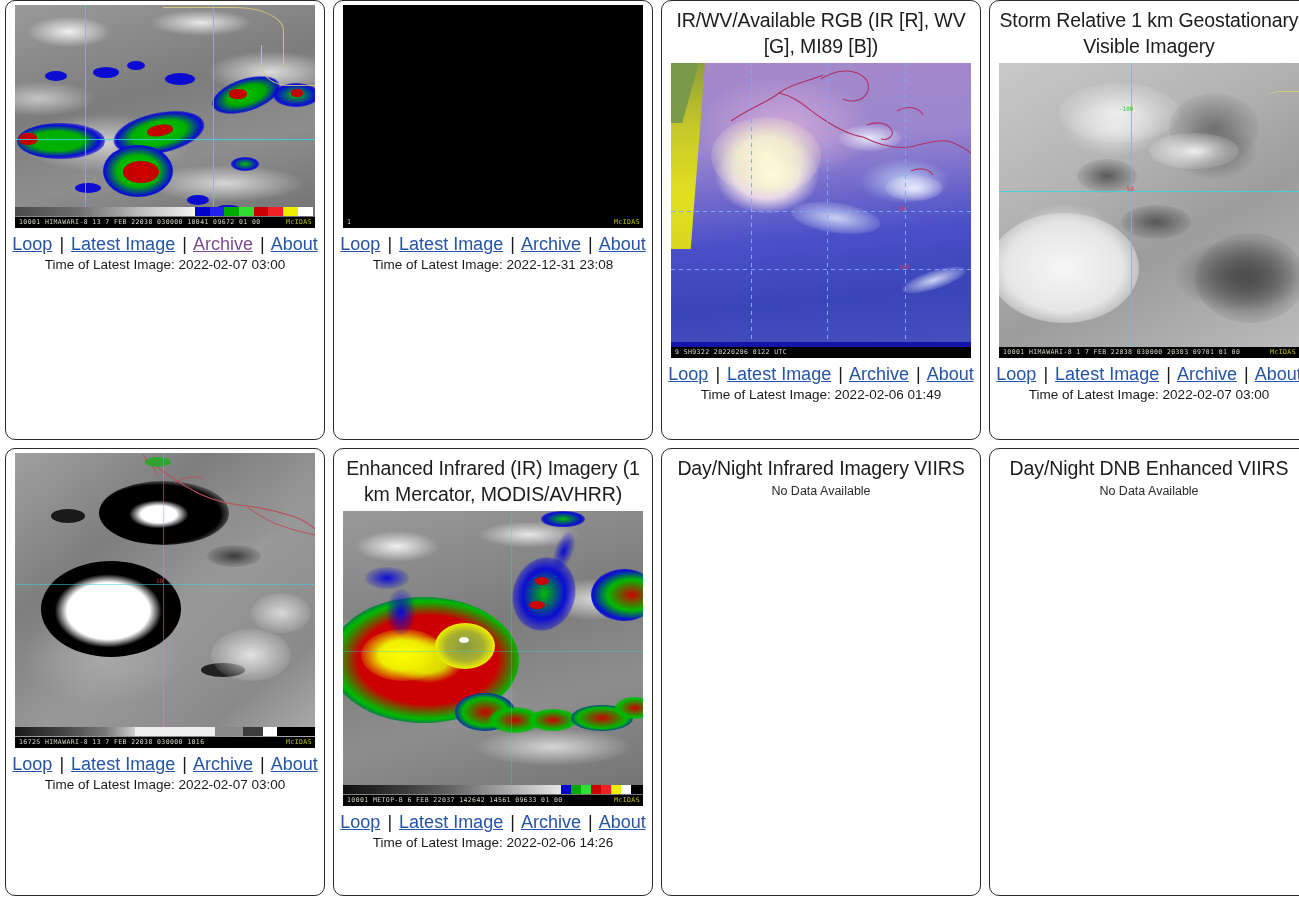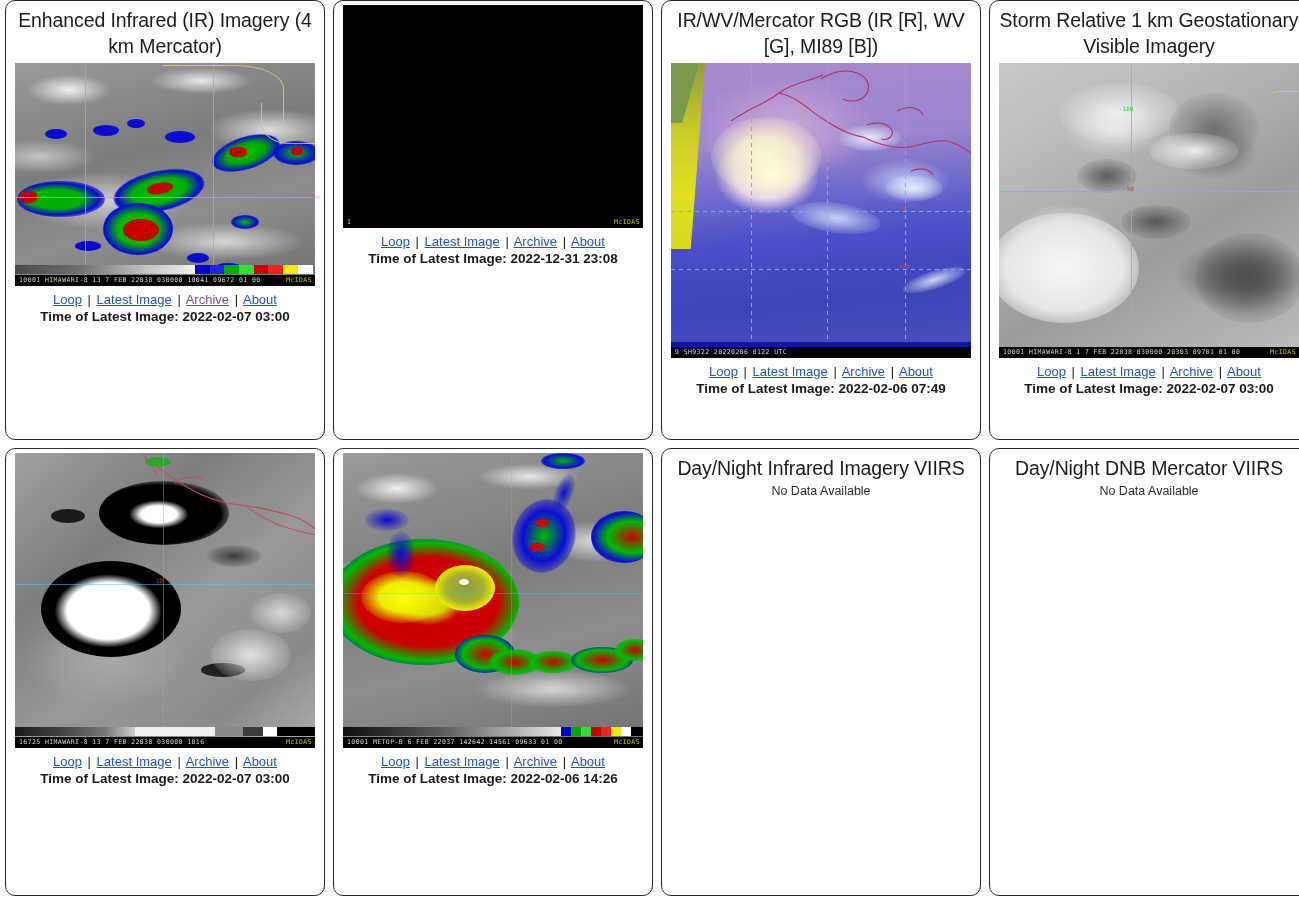--- a/index.html
+++ b/index.html
@@ -55,39 +55,38 @@
   .img-frame {
     width: 300px;
     height: 223px;
     background: #000;
     position: relative;
     overflow: hidden;
     display: block;
   }
   .img-frame.tall { height: 295px; }
   .links {
-    font-size: 13px;
+    font-size: 18px;
     margin-top: 6px;
     color: #1a1a1a;
     text-align: center;
     white-space: nowrap;
   }
   .links a {
     color: #2554a8;
     text-decoration: underline;
   }
   .links a.visited { color: #7d4a91; }
   .sep { color: #1a1a1a; padding: 0 2px; }
   .timestamp {
     font-size: 13.5px;
     margin-top: 2px;
     color: #1a1a1a;
     text-align: center;
     white-space: nowrap;
-    font-weight: bold;
   }
   
   .sat { position: absolute; inset: 0; }
   .banner {
     position: absolute; left: 0; right: 0; bottom: 0;
     height: 11px; background: #000; color: #d8d8c8;
     font-family: "DejaVu Sans Mono", monospace;
     font-size: 6.5px; line-height: 11px;
     letter-spacing: .4px; white-space: nowrap; overflow: hidden;
     padding-left: 4px; box-sizing: border-box;
@@ -153,21 +152,20 @@
       linear-gradient(140deg,#a0a0a0 0%, #7e7e7e 30%, #999 55%, #8a8a8a 80%, #b0b0b0 100%);
   }
   .coast { position:absolute; }
 </style>
 </head>
 <body>
 
 <div class="grid">
 
   <div class="card row1">
-    <div class="card-title">Enhanced Infrared (IR) Imagery (4 km Mercator)</div>
     <div class="img-frame">
       <div class="sat">
         <div class="ir-base"></div>
 
         <div class="blob" style="left:2px;top:118px;width:88px;height:36px;background:radial-gradient(ellipse at 45% 50%,#00b000 0%,#00b000 38%,#0b0bd4 62%,rgba(11,11,212,0) 85%);"></div>
         <div class="blob" style="left:4px;top:128px;width:18px;height:12px;background:#c40000;border-radius:40%;"></div>
         <div class="blob" style="left:98px;top:108px;width:92px;height:40px;background:radial-gradient(ellipse at 50% 50%,#00c000 0%,#00b000 42%,#0b0bd4 66%,rgba(11,11,212,0) 86%);transform:rotate(-12deg);"></div>
         <div class="blob" style="left:132px;top:120px;width:26px;height:11px;background:#c40000;border-radius:45%;transform:rotate(-10deg);"></div>
         <div class="blob" style="left:88px;top:140px;width:70px;height:52px;background:radial-gradient(ellipse at 50% 50%,#00cc00 0%,#00b400 42%,#0b0bd4 68%,rgba(11,11,212,0) 88%);"></div>
         <div class="blob" style="left:108px;top:156px;width:36px;height:22px;background:radial-gradient(ellipse at 50% 50%,#d40000 0%,#c00000 70%,rgba(192,0,0,0) 100%);"></div>
@@ -220,21 +218,21 @@
       <a href="#">Latest Image</a>
       <span class="sep">|</span>
       <a href="#">Archive</a>
       <span class="sep">|</span>
       <a href="#">About</a>
     </div>
     <div class="timestamp">Time of Latest Image: 2022-12-31 23:08</div>
   </div>
 
   <div class="card row1">
-    <div class="card-title">IR/WV/Mercator RGB (IR [R], WV [G], MI89 [B])</div>
+    <div class="card-title">IR/WV/Available RGB (IR [R], WV [G], MI89 [B])</div>
     <div class="img-frame tall">
       <div class="sat">
         <div class="rgb-base"></div>
         <div style="position:absolute;left:0;top:0;width:34px;height:186px;background:linear-gradient(180deg,#8f9f3a 0%,#c8c82a 35%,#e0e020 70%,#d8d820 100%);clip-path:polygon(0 0,100% 0,58% 100%,0 100%);"></div>
         <div style="position:absolute;left:0;top:0;width:28px;height:60px;background:#7a9a4a;clip-path:polygon(0 0,100% 0,40% 100%,0 100%);"></div>
         <div class="blob" style="left:40px;top:54px;width:110px;height:78px;background:radial-gradient(ellipse at 50% 50%,#fbf8d2 0%,#f0e8d0 35%,rgba(230,215,225,0) 78%);"></div>
         <div class="blob" style="left:74px;top:92px;width:56px;height:38px;background:radial-gradient(ellipse at 50% 50%,#fdfbd8 0%,rgba(250,245,210,0) 80%);"></div>
         <div class="blob" style="left:168px;top:62px;width:62px;height:26px;background:radial-gradient(ellipse at 50% 50%,#e6e8fa 0%,rgba(220,225,250,0) 80%);"></div>
         <div class="blob" style="left:214px;top:112px;width:58px;height:26px;background:radial-gradient(ellipse at 50% 50%,#e8eafc 0%,rgba(225,230,252,0) 80%);"></div>
         <div class="blob" style="left:120px;top:140px;width:90px;height:30px;background:radial-gradient(ellipse at 50% 50%,#c9d2f2 0%,rgba(180,195,240,0) 82%);transform:rotate(8deg)"></div>
@@ -262,21 +260,21 @@
     </div>
     <div class="links">
       <a href="#">Loop</a>
       <span class="sep">|</span>
       <a href="#">Latest Image</a>
       <span class="sep">|</span>
       <a href="#">Archive</a>
       <span class="sep">|</span>
       <a href="#">About</a>
     </div>
-    <div class="timestamp">Time of Latest Image: 2022-02-06 07:49</div>
+    <div class="timestamp">Time of Latest Image: 2022-02-06 01:49</div>
   </div>
 
   <div class="card row1">
     <div class="card-title">Storm Relative 1 km Geostationary Visible Imagery</div>
     <div class="img-frame tall">
       <div class="sat">
         <div class="vis-base"></div>
         <div class="blob" style="left:-10px;top:150px;width:150px;height:110px;background:radial-gradient(ellipse at 50% 50%,#f6f6f6 0%,#e6e6e6 55%,rgba(230,230,230,0) 85%);"></div>
         <div class="blob" style="left:60px;top:20px;width:120px;height:60px;background:radial-gradient(ellipse at 50% 50%,#ededed 0%,rgba(237,237,237,0) 80%);"></div>
         <div class="blob" style="left:170px;top:30px;width:90px;height:70px;background:radial-gradient(ellipse at 50% 50%,#707070 0%,rgba(112,112,112,0) 78%);"></div>
@@ -344,20 +342,21 @@
       <a href="#">Latest Image</a>
       <span class="sep">|</span>
       <a href="#">Archive</a>
       <span class="sep">|</span>
       <a href="#">About</a>
     </div>
     <div class="timestamp">Time of Latest Image: 2022-02-07 03:00</div>
   </div>
 
   <div class="card row2">
+    <div class="card-title">Enhanced Infrared (IR) Imagery (1 km Mercator, MODIS/AVHRR)</div>
     <div class="img-frame tall">
       <div class="sat">
         <div class="ir-base"></div>
 
         <div class="blob" style="left:-14px;top:86px;width:190px;height:126px;background:radial-gradient(ellipse at 52% 50%,#d0d000 0%,#d8d800 14%,#cc0000 26%,#cc0000 50%,#00bb00 66%,#0b0bd4 82%,rgba(11,11,212,0) 96%);"></div>
         <div class="blob" style="left:18px;top:118px;width:84px;height:52px;background:radial-gradient(ellipse at 50% 50%,#ffff00 0%,#eeee00 40%,rgba(238,238,0,0) 76%);"></div>
         <div class="blob" style="left:92px;top:112px;width:60px;height:46px;background:radial-gradient(ellipse at 50% 50%,#8a9a40 0%,#a8b030 45%,#eeee00 70%,#cc0000 86%,rgba(204,0,0,0) 100%);"></div>
         <div class="blob" style="left:116px;top:126px;width:10px;height:6px;background:#ffffff;border-radius:50%;"></div>
 
         <div class="blob" style="left:112px;top:182px;width:60px;height:38px;background:radial-gradient(ellipse at 50% 50%,#cc0000 0%,#00bb00 52%,#0b0bd4 76%,rgba(11,11,212,0) 95%);"></div>
@@ -396,17 +395,17 @@
     </div>
     <div class="timestamp">Time of Latest Image: 2022-02-06 14:26</div>
   </div>
 
   <div class="card row2">
     <div class="card-title">Day/Night Infrared Imagery VIIRS</div>
     <div class="nodata">No Data Available</div>
   </div>
 
   <div class="card row2">
-    <div class="card-title">Day/Night DNB Mercator VIIRS</div>
+    <div class="card-title">Day/Night DNB Enhanced VIIRS</div>
     <div class="nodata">No Data Available</div>
   </div>
 
 </div>
 
 </body></html>

